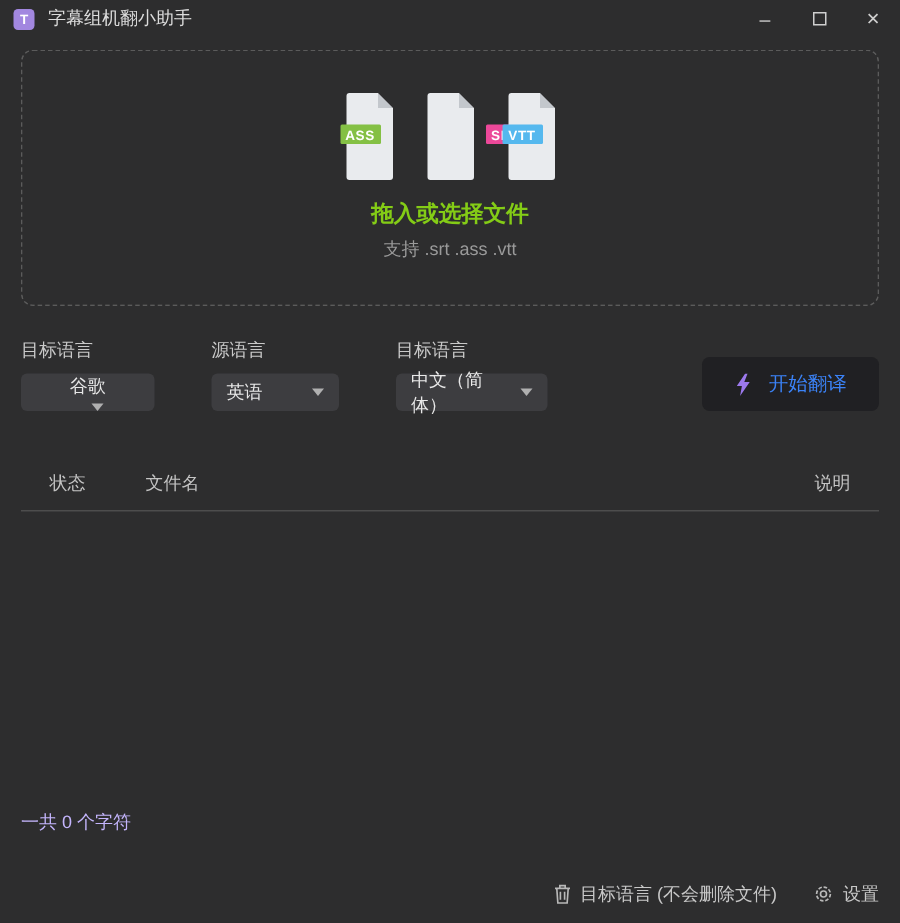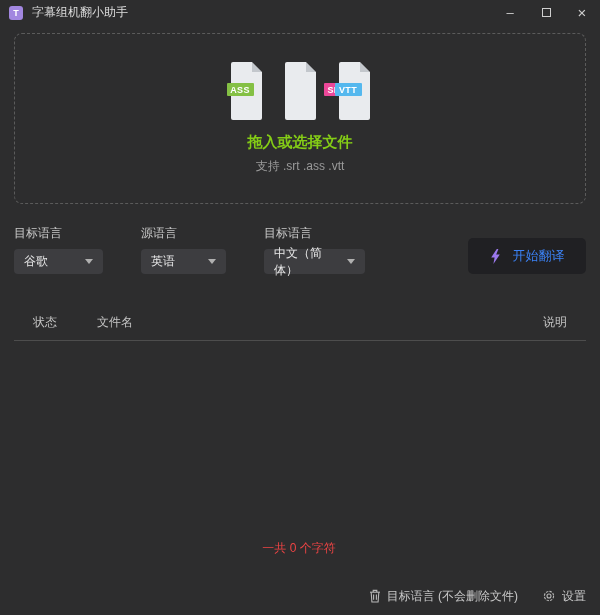--- a/index.html
+++ b/index.html
@@ -54,21 +54,21 @@
   
   .controls-row { display: flex; align-items: flex-end; margin-top: 21px; }
   .field { display: flex; flex-direction: column; }
   .field + .field { margin-left: 38px; }
   .field-label { font-size: 12px; color: #c9c9c9; margin-bottom: 7px; padding-left: 0; }
   .select {
     height: 25px; background: #3d3d40; border-radius: 4px;
     display: flex; align-items: center; justify-content: space-between;
     padding: 0 10px; font-size: 12px; color: #e8e8e8; cursor: default;
   }
-  .select.w1 { width: 89px; }
+  .select.w1 { width: 89px; flex-direction: column; }
   .select.w2 { width: 85px; }
   .select.w3 { width: 101px; }
   .dd-arrow { width: 0; height: 0; margin-left: 12px;
     border-left: 4px solid transparent; border-right: 4px solid transparent;
     border-top: 5px solid #b0b0b0; }
   .start-btn {
     margin-left: auto; width: 118px; height: 36px;
     background: #202023; border: none; border-radius: 5px;
     display: flex; align-items: center; justify-content: center; gap: 12px;
     color: #3b82f6; font-size: 13px; cursor: default;
@@ -81,21 +81,21 @@
     display: flex; align-items: center; margin-top: 40px;
     padding: 0 19px 9px 19px; border-bottom: 1px solid #4d4d4d;
     font-size: 12px; color: #c4c4c4;
   }
   .th-status { width: 64px; }
   .th-filename { flex: 1; }
   .th-note { text-align: right; }
   .table-body { flex: 1; }
 
   
-  .char-count { text-align: center; font-size: 12px; color: #ef4444; padding-right: 2px; }
+  .char-count { text-align: left; font-size: 12px; color: #c4b5fd; padding-right: 2px; }
   .bottombar {
     margin-top: 28px; height: 22px; flex: 0 0 22px;
     display: flex; align-items: center; justify-content: flex-end; gap: 24px;
     font-size: 12px; color: #c8c8c8;
   }
   .footer-btn { display: flex; align-items: center; gap: 6px; cursor: default; }
   .footer-btn svg { display: block; }
 </style>
 </head>
 <body>

